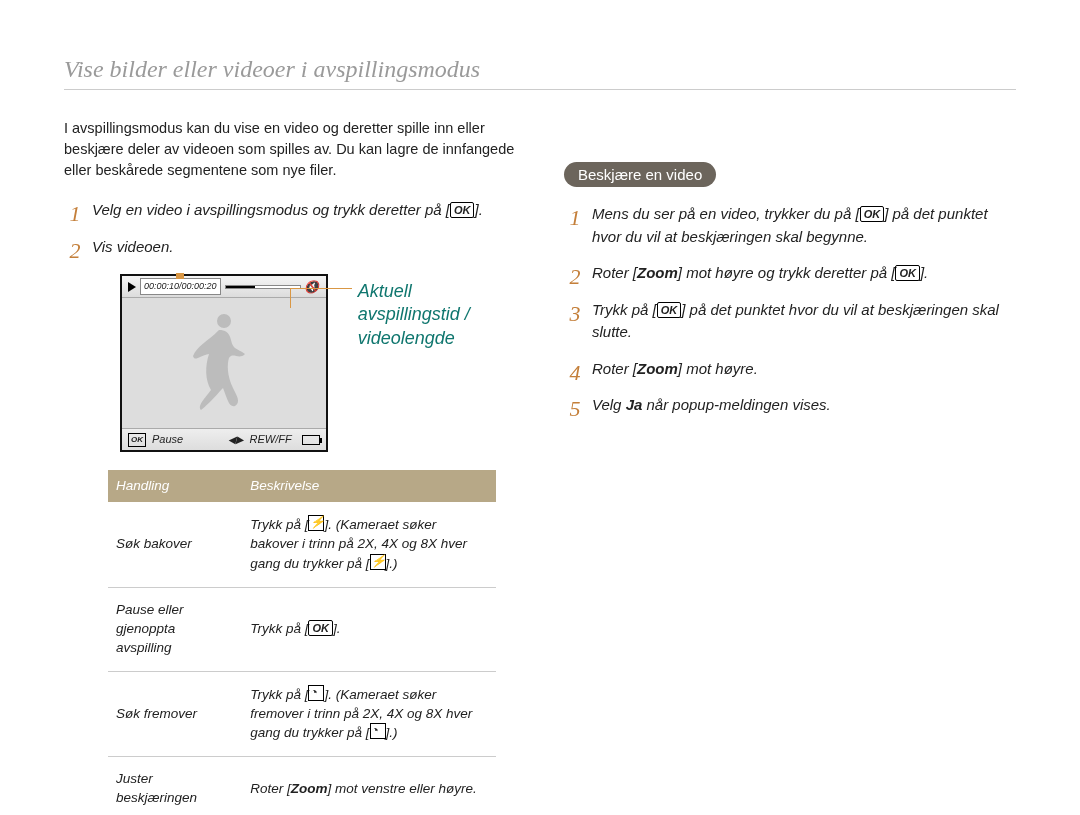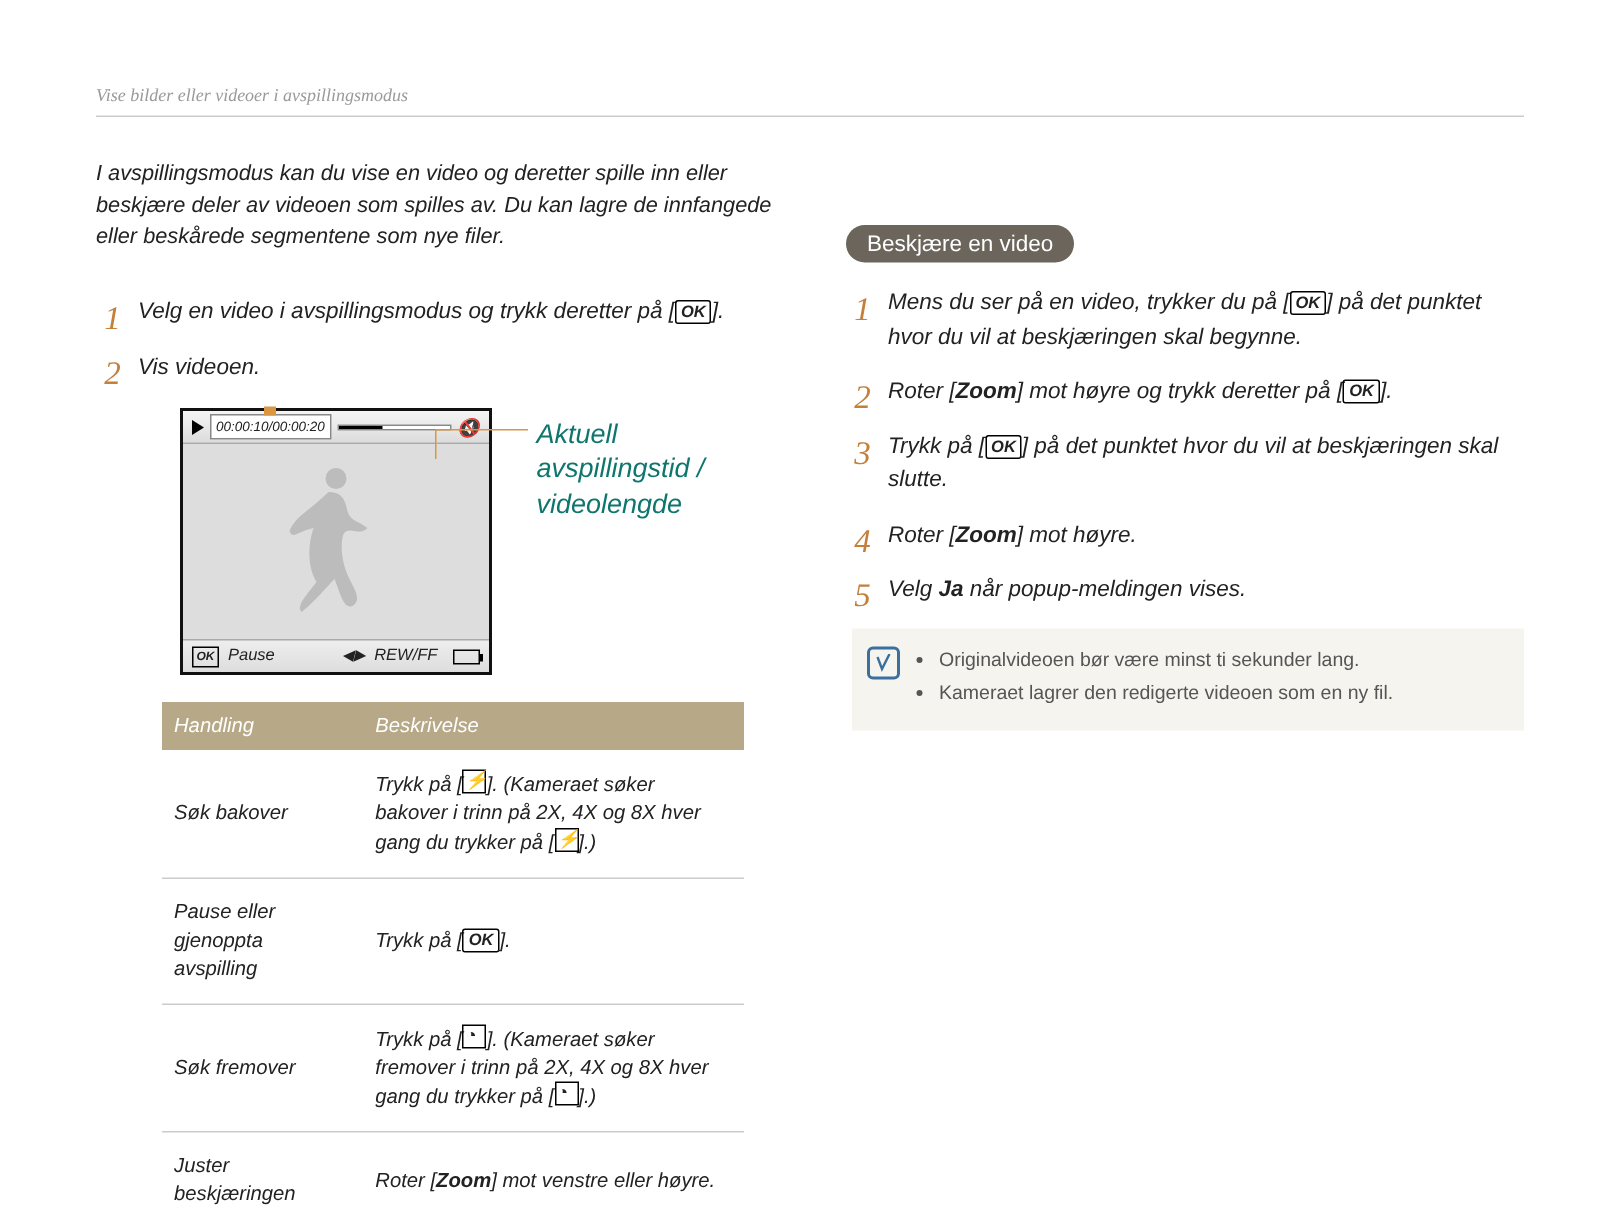--- a/index.html
+++ b/index.html
@@ -1,22 +1,22 @@
 <!DOCTYPE html>
 <html><head>
 <meta charset="utf-8">
 <style>
   * { box-sizing: border-box; margin: 0; padding: 0; }
   body { font-family: Arial, Helvetica, sans-serif; background: #fff; color: #222; width: 1080px; height: 815px; position: relative; }
   .page { padding: 56px 64px 40px 64px; }
-  .breadcrumb { font-family: Georgia, 'Times New Roman', serif; font-size: 12px; color: #9a9a9a; font-style: italic; border-bottom: 1px solid #ccc; padding-bottom: 6px; margin-bottom: 28px; }
+  .breadcrumb { font-family: Georgia, 'Times New Roman', serif; font-size: 24px; color: #9a9a9a; font-style: italic; border-bottom: 1px solid #ccc; padding-bottom: 6px; margin-bottom: 28px; }
   .cols { display: flex; gap: 48px; }
   .col { flex: 1; }
   h2.section-title { font-family: Georgia, serif; font-size: 28px; color: #c47f3a; font-weight: normal; margin-bottom: 10px; }
-  p.intro { font-size: 14.5px; line-height: 1.45; margin-bottom: 28px; font-style: italic; }
+  p.intro { font-size: 14.5px; line-height: 1.45; margin-bottom: 18px; }
   ol.steps { list-style: none; counter-reset: step; }
   ol.steps > li { position: relative; padding-left: 28px; font-size: 15px; line-height: 1.5; margin-bottom: 14px; font-style: italic; }
   ol.steps > li::before { counter-increment: step; content: counter(step); position: absolute; left: 0; top: -2px; font-family: Georgia, serif; font-style: italic; font-size: 22px; color: #c47f3a; width: 22px; text-align: center; }
   .ok-badge { display: inline-block; border: 1.5px solid #000; border-radius: 2px; padding: 0 3px; font-weight: bold; font-size: 11px; vertical-align: 1px; line-height: 14px; }
   .icon-box { display: inline-block; width: 16px; height: 16px; border: 1.5px solid #000; vertical-align: -2px; position: relative; }
   .icon-flash::after { content: "⚡"; position: absolute; top: -2px; left: 1px; font-size: 12px; }
   .icon-timer::after { content: "◔"; position: absolute; top: -2px; left: 1px; font-size: 12px; }
   .figure-row { display: flex; align-items: flex-start; gap: 30px; margin: 16px 0 18px 28px; }
   .figure-label { font-size: 18px; line-height: 1.3; margin-top: 6px; color: #0f766e; position: relative; }
   .figure-label::before { content:""; position:absolute; left:-68px; top:8px; width:62px; height:1px; background:#d99744; }
@@ -146,27 +146,16 @@
         <li>
           <span>Trykk på [</span><span class="ok-badge">OK</span><span>] på det punktet hvor du vil at beskjæringen skal slutte.</span>
         </li>
         <li>
           <span>Roter [</span><b>Zoom</b><span>] mot høyre.</span>
         </li>
         <li>
           <span>Velg </span><b>Ja</b><span> når popup-meldingen vises.</span>
         </li>
       </ol>
-      <div class="note">
-        <div class="note-icon">
-          <svg viewBox="0 0 12 12">
-              <path fill="none" stroke="#3a6f9e" stroke-width="1.6" d="M2 2l3 8l5-10"></path>
-            </svg>
-        </div>
-        <ul>
-          <li>Originalvideoen bør være minst ti sekunder lang.</li>
-          <li>Kameraet lagrer den redigerte videoen som en ny fil.</li>
-        </ul>
-      </div>
     </div>
   </div>
 
 </div>
 
 </body></html>

